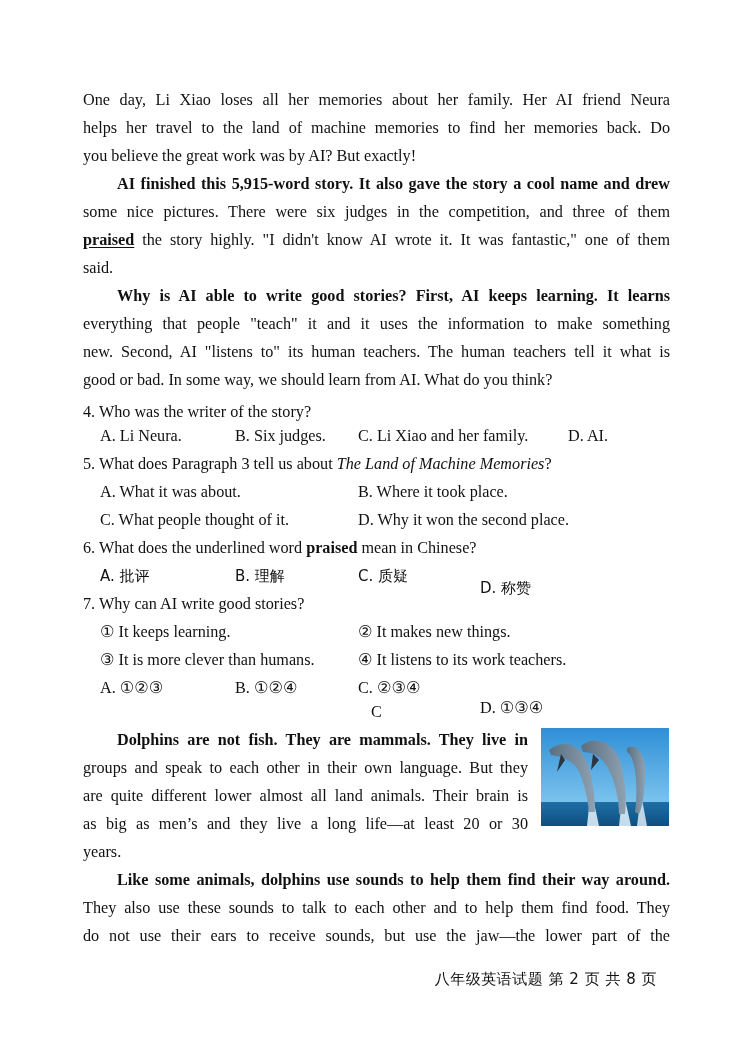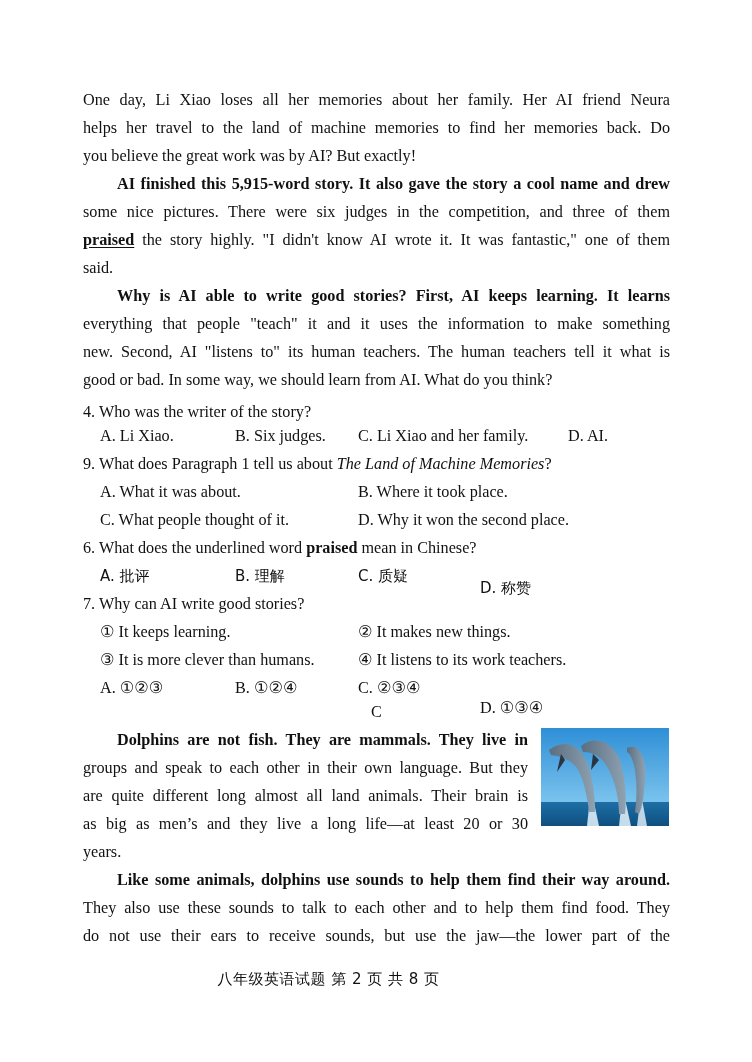--- a/index.html
+++ b/index.html
@@ -11,21 +11,21 @@
     .page { position: absolute; left: 83px; top: 86px; width: 587px; }
     .line { position: absolute; left: 0; white-space: nowrap; line-height: 28px; height: 28px; }
     .just { width: 587px; text-align: justify; text-align-last: justify; }
     .indent { left: 34px; }
     .just.indent { width: 553px; font-weight: bold; }
     .u-bold { font-weight: bold; text-decoration: underline; text-underline-offset: 2px; }
     .bold { font-weight: bold; }
     .ital { font-style: italic; }
     .opt { position: absolute; white-space: nowrap; line-height: 28px; height: 28px; }
     .section-letter { position: absolute; left: 288px; line-height: 28px; }
-    .footer { position: absolute; top: 968px; left: 0; width: 657px; text-align: center;
+    .footer { position: absolute; top: 968px; left: 0; width: 657px; text-align: right;
       font-size: 15px; line-height: 22px; letter-spacing: 0.5px; }
     .photo { position: absolute; left: 541px; top: 728px; width: 128px; height: 98px; overflow: hidden; }
     .cjk { font-family: "DejaVu Sans", sans-serif; font-size: 15px; }
   </style>
 </head>
 <body>
 
 <div class="page">
 
   <div class="line just" style="top:0px">One day, Li Xiao loses all her memories about her family. Her AI friend Neura</div>
@@ -36,26 +36,26 @@
   <div class="line just" style="top:112px">some nice pictures. There were six judges in the competition, and three of them</div>
   <div class="line just" style="top:140px"><span class="u-bold">praised</span><span> the story highly. "I didn't know AI wrote it. It was fantastic," one of them</span></div>
   <div class="line" style="top:168px">said.</div>
 
   <div class="line just indent" style="top:196px">Why is AI able to write good stories? First, AI keeps learning. It learns</div>
   <div class="line just" style="top:224px">everything that people "teach" it and it uses the information to make something</div>
   <div class="line just" style="top:252px">new. Second, AI "listens to" its human teachers. The human teachers tell it what is</div>
   <div class="line" style="top:280px">good or bad. In some way, we should learn from AI. What do you think?</div>
 
   <div class="line" style="top:312px">4. Who was the writer of the story?</div>
-  <div class="opt" style="top:336px; left:17px">A. Li Xiao.</div>
+  <div class="opt" style="top:336px; left:17px">A. Li Neura.</div>
   <div class="opt" style="top:336px; left:152px">B. Six judges.</div>
   <div class="opt" style="top:336px; left:275px">C. Li Xiao and her family.</div>
   <div class="opt" style="top:336px; left:485px">D. AI.</div>
 
-  <div class="line" style="top:364px"><span>9. What does Paragraph 1 tell us about </span><span class="ital">The Land of Machine Memories</span><span>?</span></div>
+  <div class="line" style="top:364px"><span>5. What does Paragraph 3 tell us about </span><span class="ital">The Land of Machine Memories</span><span>?</span></div>
   <div class="opt" style="top:392px; left:17px">A. What it was about.</div>
   <div class="opt" style="top:392px; left:275px">B. Where it took place.</div>
   <div class="opt" style="top:420px; left:17px">C. What people thought of it.</div>
   <div class="opt" style="top:420px; left:275px">D. Why it won the second place.</div>
 
   <div class="line" style="top:448px"><span>6. What does the underlined word </span><span class="bold">praised</span><span> mean in Chinese?</span></div>
   <div class="opt cjk" style="top:476px; left:17px">A.  批评</div>
   <div class="opt cjk" style="top:476px; left:152px">B.  理解</div>
   <div class="opt cjk" style="top:476px; left:275px">C.  质疑</div>
   <div class="opt cjk" style="top:488px; left:397px">D.  称赞</div>
@@ -67,21 +67,21 @@
   <div class="opt" style="top:560px; left:275px">④  It listens to its work teachers.</div>
   <div class="opt" style="top:588px; left:17px">A.  ①②③</div>
   <div class="opt" style="top:588px; left:152px">B.  ①②④</div>
   <div class="opt" style="top:588px; left:275px">C.  ②③④</div>
   <div class="opt" style="top:608px; left:397px">D.  ①③④</div>
 
   <div class="section-letter" style="top:612px">C</div>
 
   <div class="line just indent" style="top:640px; width:411px">Dolphins are not fish. They are mammals. They live in</div>
   <div class="line just" style="top:668px; width:445px">groups and speak to each other in their own language. But they</div>
-  <div class="line just" style="top:696px; width:445px">are quite different long almost all land animals. Their brain is</div>
+  <div class="line just" style="top:696px; width:445px">are quite different lower almost all land animals. Their brain is</div>
   <div class="line just" style="top:724px; width:445px">as big as men’s and they live a long life—at least 20 or 30</div>
   <div class="line" style="top:752px">years.</div>
 
   <div class="line just indent" style="top:780px">Like some animals, dolphins use sounds to help them find their way around.</div>
   <div class="line just" style="top:808px">They also use these sounds to talk to each other and to help them find food. They</div>
   <div class="line just" style="top:836px">do not use their ears to receive sounds, but use the jaw—the lower part of the</div>
 </div>
 
 <div class="photo">
   <svg width="128" height="98" viewBox="0 0 128 98" xmlns="http://www.w3.org/2000/svg">

